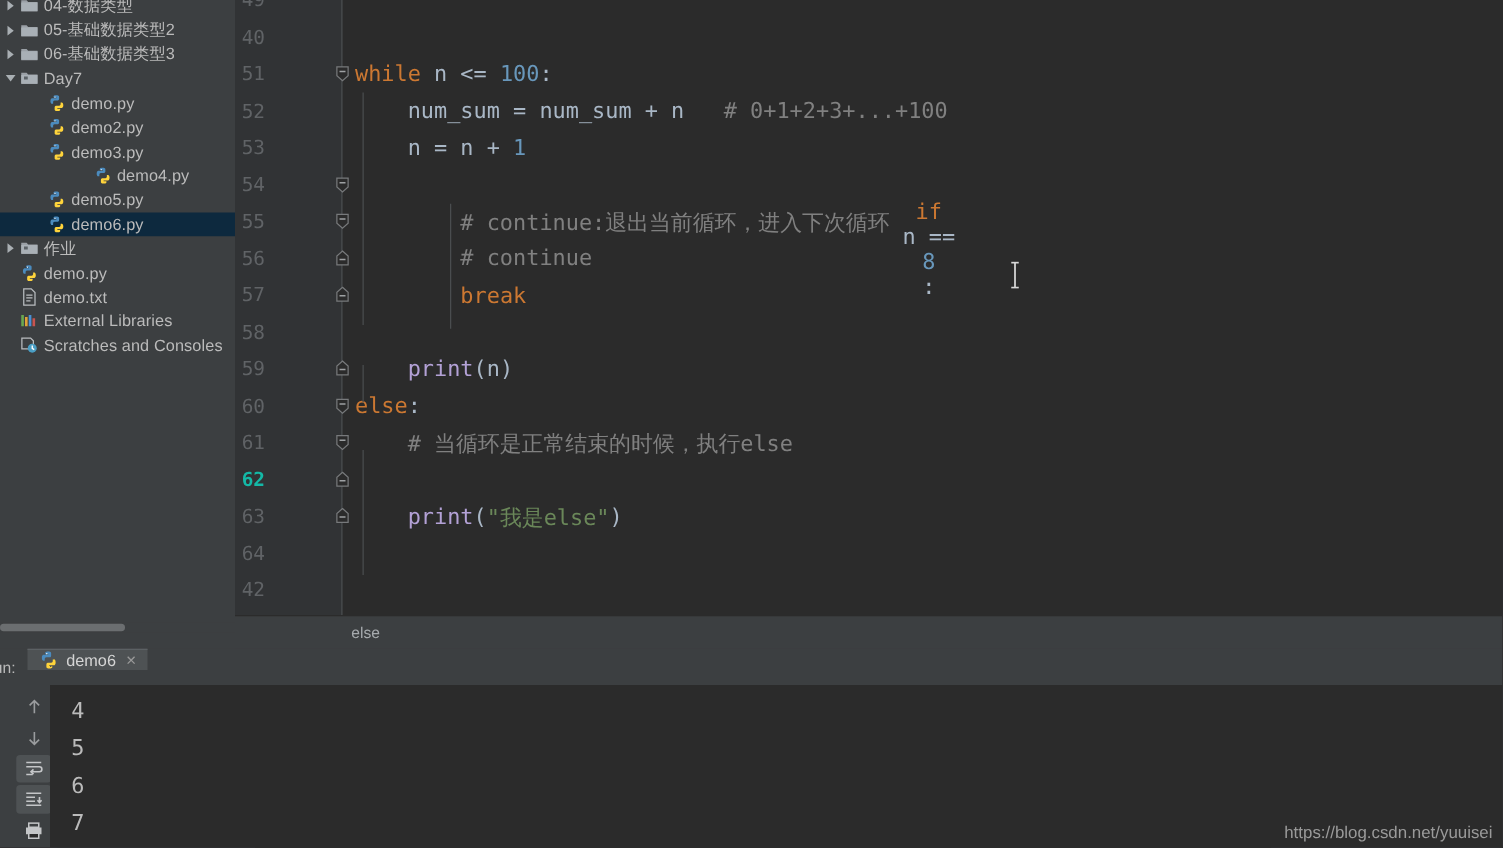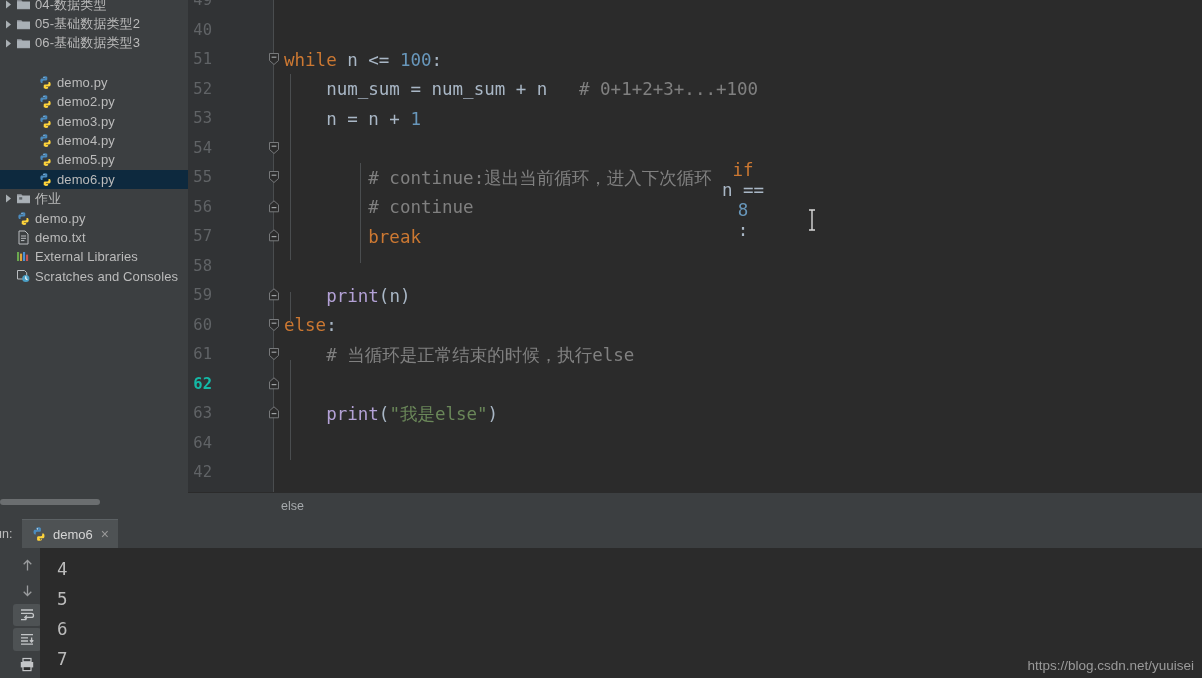--- a/index.html
+++ b/index.html
@@ -53,21 +53,21 @@
   #ibeam { position:absolute; left:619px; top:209px; width:10px; height:22px; }
 
   
   #crumbbar { position:absolute; left:188px; top:492px; width:1014px; height:27px;
     background:#3c3f41; border-top:1px solid #2b2b2b; display:flex; align-items:center; }
   #crumb { margin-left:93px; font-size:12.5px; color:#a6aaad; }
 
   
   #runwin { position:absolute; left:0; top:519px; width:1202px; height:159px; background:#3c3f41; }
   #runlabel { position:absolute; left:-5px; top:8px; font-size:12.5px; color:#bbbbbb; }
-  #runtab { position:absolute; left:22px; top:0px; height:29px; background:#4e5254;
+  #runtab { position:absolute; left:22px; top:0px; height:17px; background:#4e5254;
     display:flex; align-items:center; padding:0 9px 0 9px; border-top:1px solid #5c6164; }
   #runtab .tabico { width:16px; height:16px; margin-right:6px; }
   #runtab .tablbl { font-size:13px; color:#d5d5d5; margin-right:8px; }
   #runtab .tabx { font-size:14px; color:#9a9a9a; line-height:1; }
 
   #runtoolbar { position:absolute; left:8px; top:29px; width:38px; height:130px;
     background:#3c3f41; display:flex; flex-direction:column; align-items:center; padding-top:6px; }
   .tbtn { width:28px; height:28px; display:flex; align-items:center; justify-content:center;
     margin-bottom:2px; border-radius:3px; }
   .tbtn.on { background:#4e5254; }
@@ -124,20 +124,36 @@
           </svg>
         </span>
         <span class="ico">
           <svg width="15" height="13" viewBox="0 0 15 13">
             <path d="M1 2.2h4.3l1.2 1.4H14v7.6H1z" fill="#9aa0a6"></path>
             <path d="M1 3.9h13v6.8H1z" fill="#a9b0b6"></path>
           </svg>
         </span>
         <span class="lbl">06-基础数据类型3</span>
       </div>
+      <div class="tree-row" style="top: 53.2px; position: absolute; left: 0px; width: 188px;">
+        <span style="display: inline-block; width: 0px;"></span>
+        <span class="arrow">
+          <svg width="9" height="9" viewBox="0 0 9 9">
+            <path d="M0.6 2 L8.4 2 L4.5 7.2 Z" fill="#a9afb3"></path>
+          </svg>
+        </span>
+        <span class="ico">
+          <svg width="15" height="13" viewBox="0 0 15 13">
+            <path d="M1 2.2h4.3l1.2 1.4H14v7.6H1z" fill="#9aa0a6"></path>
+            <path d="M1 3.9h13v6.8H1z" fill="#a9b0b6"></path>
+            <rect x="3.2" y="5.2" width="3" height="2.4" fill="#5b6166"></rect>
+          </svg>
+        </span>
+        <span class="lbl">Day7</span>
+      </div>
       <div class="tree-row" style="top: 72.6px; position: absolute; left: 0px; width: 188px;">
         <span style="display: inline-block; width: 22px;"></span>
         <span class="arrow"></span>
         <span class="ico">
           <svg width="15" height="15" viewBox="0 0 16 16">
             <path d="M7.5 1.2c-2.4 0-2.3 1-2.3 1v1.1h2.4v.5H4.1s-1.6-.2-1.6 2.3c0 2.5 1.4 2.4 1.4 2.4h.9V7.2s-.05-1.4 1.4-1.4h2.4s1.3.02 1.3-1.3V2.5s.2-1.3-2.4-1.3z" fill="#4b8bbe"></path>
             <path d="M8.5 14.8c2.4 0 2.3-1 2.3-1v-1.1H8.4v-.5h3.5s1.6.2 1.6-2.3c0-2.5-1.4-2.4-1.4-2.4h-.9v1.3s.05 1.4-1.4 1.4H7.4s-1.3-.02-1.3 1.3v1.9s-.2 1.4 2.4 1.4z" fill="#ffd43b"></path>
             <circle cx="6.4" cy="2.9" r=".5" fill="#fff"></circle>
           </svg>
         </span>
@@ -160,21 +176,21 @@
         <span class="arrow"></span>
         <span class="ico">
           <svg width="15" height="15" viewBox="0 0 16 16">
             <path d="M7.5 1.2c-2.4 0-2.3 1-2.3 1v1.1h2.4v.5H4.1s-1.6-.2-1.6 2.3c0 2.5 1.4 2.4 1.4 2.4h.9V7.2s-.05-1.4 1.4-1.4h2.4s1.3.02 1.3-1.3V2.5s.2-1.3-2.4-1.3z" fill="#4b8bbe"></path>
             <path d="M8.5 14.8c2.4 0 2.3-1 2.3-1v-1.1H8.4v-.5h3.5s1.6.2 1.6-2.3c0-2.5-1.4-2.4-1.4-2.4h-.9v1.3s.05 1.4-1.4 1.4H7.4s-1.3-.02-1.3 1.3v1.9s-.2 1.4 2.4 1.4z" fill="#ffd43b"></path>
             <circle cx="6.4" cy="2.9" r=".5" fill="#fff"></circle>
           </svg>
         </span>
         <span class="lbl">demo3.py</span>
       </div>
-      <div class="tree-row" style="top: 130.8px; position: absolute; left: 0px; width: 188px;">
+      <div class="tree-row" style="top: 130.8px; position: absolute; left: 0px; width: 188px; justify-content: center;">
         <span style="display: inline-block; width: 22px;"></span>
         <span class="arrow"></span>
         <span class="ico">
           <svg width="15" height="15" viewBox="0 0 16 16">
             <path d="M7.5 1.2c-2.4 0-2.3 1-2.3 1v1.1h2.4v.5H4.1s-1.6-.2-1.6 2.3c0 2.5 1.4 2.4 1.4 2.4h.9V7.2s-.05-1.4 1.4-1.4h2.4s1.3.02 1.3-1.3V2.5s.2-1.3-2.4-1.3z" fill="#4b8bbe"></path>
             <path d="M8.5 14.8c2.4 0 2.3-1 2.3-1v-1.1H8.4v-.5h3.5s1.6.2 1.6-2.3c0-2.5-1.4-2.4-1.4-2.4h-.9v1.3s.05 1.4-1.4 1.4H7.4s-1.3-.02-1.3 1.3v1.9s-.2 1.4 2.4 1.4z" fill="#ffd43b"></path>
             <circle cx="6.4" cy="2.9" r=".5" fill="#fff"></circle>
           </svg>
         </span>
         <span class="lbl">demo4.py</span>

